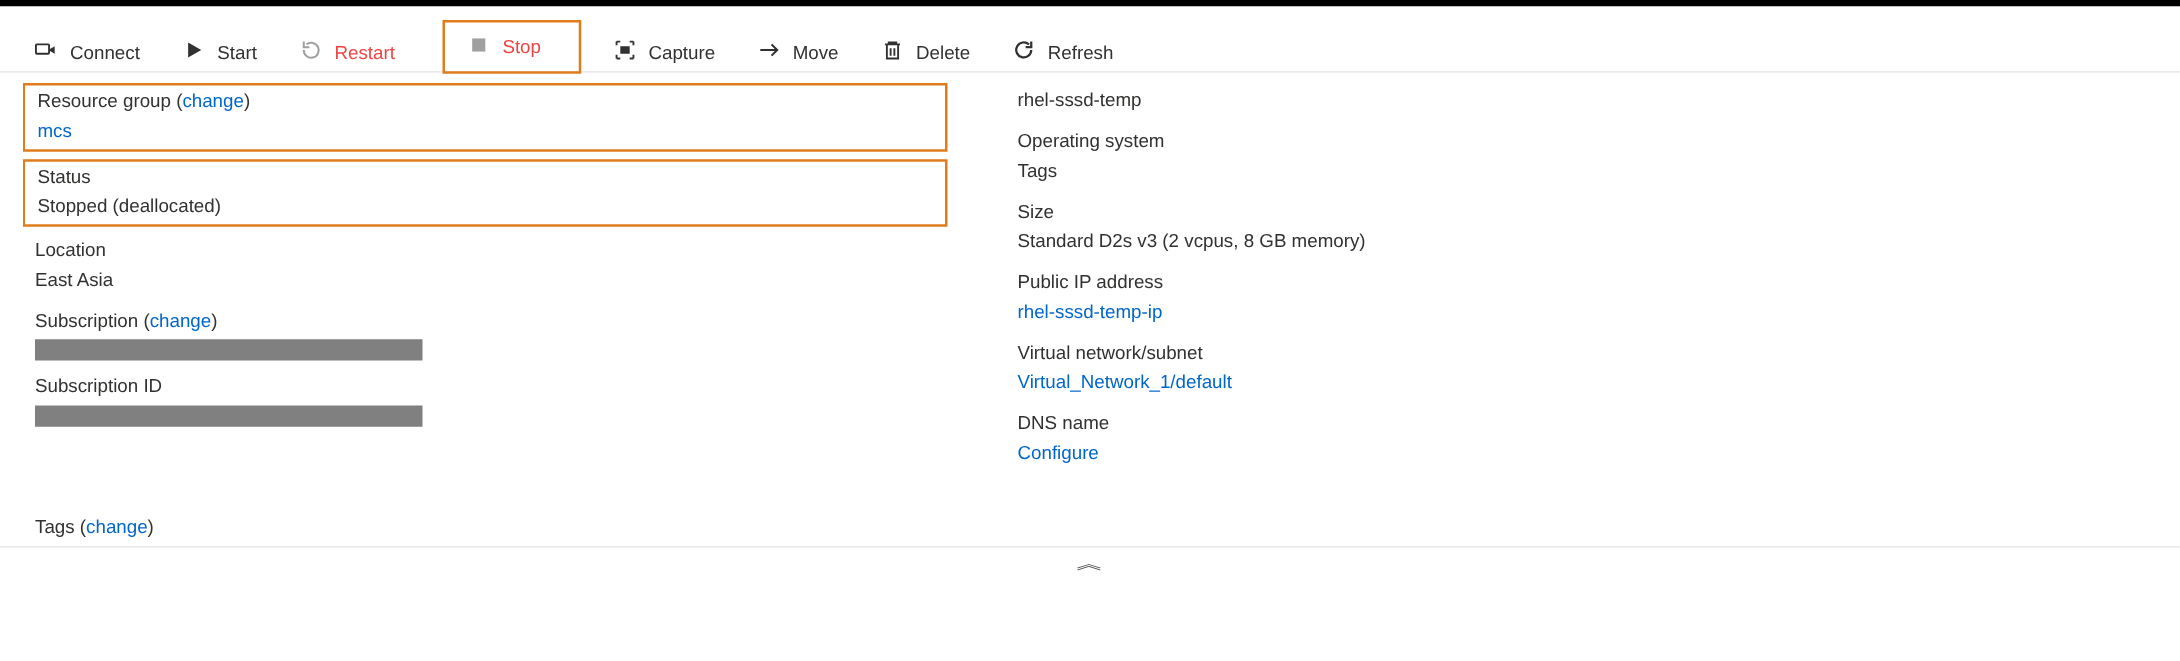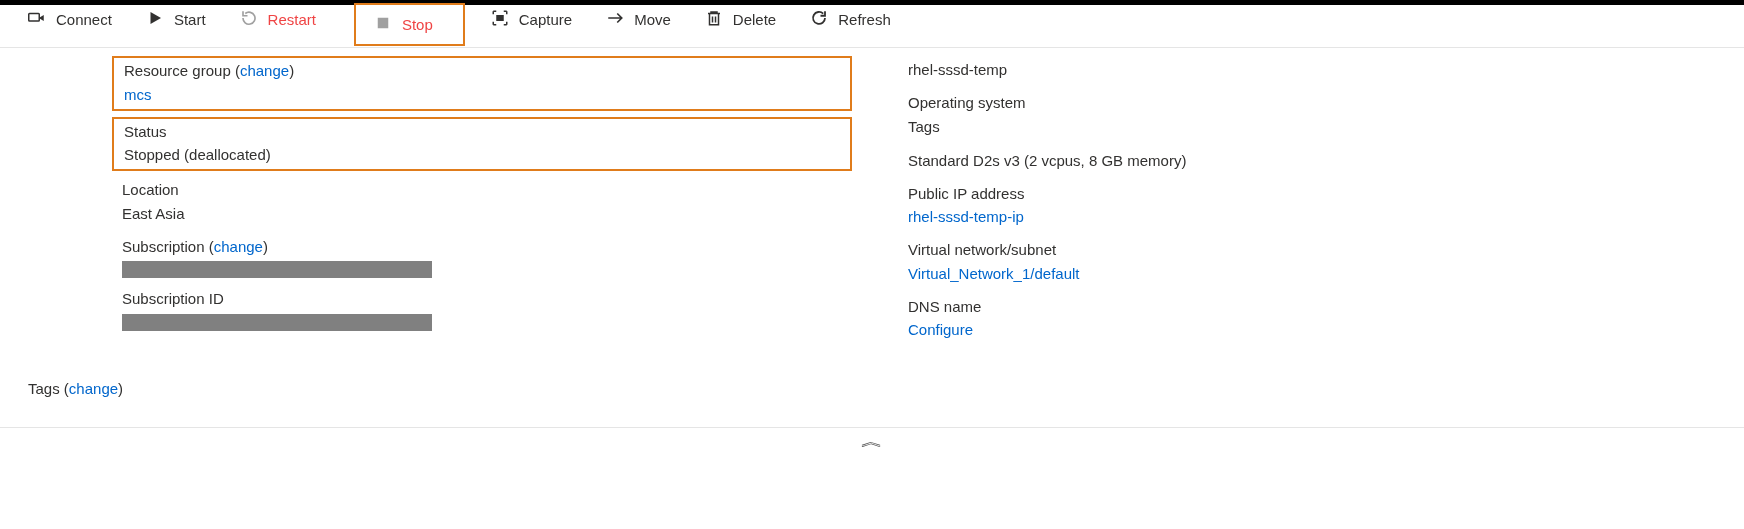--- a/index.html
+++ b/index.html
@@ -1,32 +1,32 @@
 <!DOCTYPE html>
 <html><head>
 <meta charset="utf-8">
 <style>
   * { box-sizing: border-box; }
   html, body { margin:0; padding:0; font-family:"Segoe UI",Arial,sans-serif; font-size:15px; color:#323130; background:#fff; }
   body { width:1744px; }
 
   .topbar { height:5px; background:#000; }
 
-  .toolbar { display:flex; align-items:flex-start; height:43px; border-bottom:1px solid #e5e5e5; padding:0 20px; gap:18px; }
+  .toolbar { display:flex; align-items:flex-end; height:53px; border-bottom:1px solid #e5e5e5; padding:0 20px; gap:18px; }
   .tbtn { display:flex; align-items:center; gap:10px; padding:4px 8px; cursor:pointer; color:#323130; }
   .tbtn.disabled { color:#ef4444; cursor:default; }
   .tbtn svg { width:18px; height:18px; flex-shrink:0; }
   .stop-hl { border:2px solid #e07c1b; padding:2px 22px 2px 10px; margin-top:-2px; margin-bottom:-2px; height:43px; display:flex; align-items:center;margin-left:12px; }
 
   .scrollwrap { height:380px; overflow-y:scroll; border-bottom:1px solid #e5e5e5; }
   .scrollwrap::-webkit-scrollbar { width:16px; }
   .scrollwrap::-webkit-scrollbar-thumb { background:#c1c1c1; border-radius:0; }
   .scrollwrap::-webkit-scrollbar-track { background:#f4f4f4; }
 
-  .content { display:flex; padding:8px 18px 10px 18px; gap:40px;justify-content:center; }
+  .content { display:flex; padding:8px 18px 10px 18px; gap:40px; }
   .col { flex:0 0 740px; }
   .col.right { flex:0 0 740px; padding-left:6px; }
 
   .prop { margin-bottom:6px; padding:2px 10px; }
   .prop.hl { border:2px solid #e07c1b; }
   .prop .label { line-height:1.5; }
   .prop .value { line-height:1.6; }
   .link { color:#0066cc; cursor:pointer; }
   .redact { display:block; width:310px; height:17px; background:#808080; margin-top:3px; }
 
@@ -163,20 +163,21 @@
       <div class="prop">
         <div class="value">rhel-sssd-temp</div>
       </div>
 
       <div class="prop">
         <div class="label">Operating system</div>
         <div class="value">Tags</div>
       </div>
 
       <div class="prop">
+        <div class="label">Size</div>
         <div class="value">Standard D2s v3 (2 vcpus, 8 GB memory)</div>
       </div>
 
       <div class="prop">
         <div class="label">Public IP address</div>
         <div class="value"><span class="link">rhel-sssd-temp-ip</span></div>
       </div>
 
       <div class="prop">
         <div class="label">Virtual network/subnet</div>

